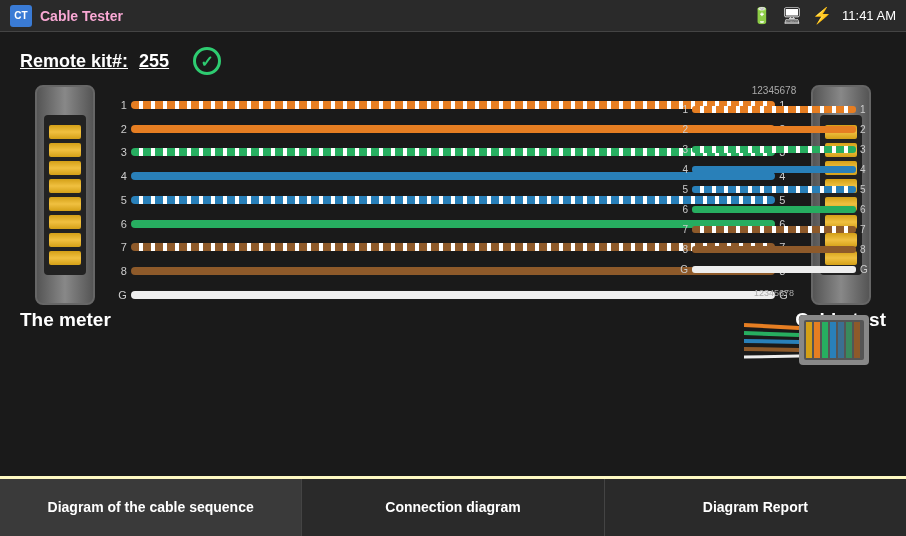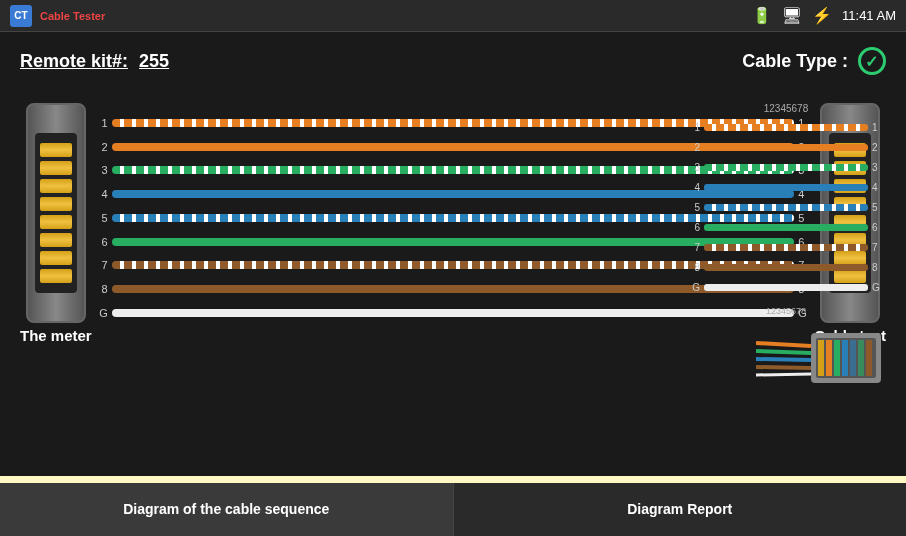--- a/index.html
+++ b/index.html
@@ -33,45 +33,44 @@
       background: #3a7bd5;
       border-radius: 3px;
       display: flex;
       align-items: center;
       justify-content: center;
       font-size: 10px;
       font-weight: bold;
       color: white;
     }
     .app-title {
-      font-size: 11px;
-      font-weight: bold;
-      color: #ef4444;
+      font-size: 14px;
+      font-weight: bold;
+      color: #f9a8d4;
     }
     .status-bar-right {
       margin-left: auto;
       display: flex;
       align-items: center;
       gap: 10px;
       font-size: 13px;
     }
 
     
     .main-content {
       padding: 15px 20px 10px 20px;
       height: calc(100% - 32px - 60px);
     }
 
     
     .header-row {
       display: flex;
       align-items: center;
-      margin-bottom: 28px;
-      gap: 64px;
-      justify-content: space-between;
+      margin-bottom: 10px;
+      gap: 24px;
     }
     .remote-kit {
       font-size: 18px;
       font-weight: bold;
     }
     .remote-kit span {
       text-decoration: underline;
     }
     .cable-type {
       font-size: 18px;
@@ -186,29 +185,29 @@
     .wire-4 { background: #2980b9; }
     .wire-5 { background: repeating-linear-gradient(90deg, #2980b9 0px, #2980b9 8px, white 8px, white 12px); }
     .wire-6 { background: #27ae60; }
     .wire-7 { background: repeating-linear-gradient(90deg, #8e5a2a 0px, #8e5a2a 8px, white 8px, white 12px); }
     .wire-8 { background: #8e5a2a; }
     .wire-g { background: #eee; }
 
     
     .connector-label {
       text-align: center;
-      font-size: 15px;
+      font-size: 19px;
       font-weight: bold;
       margin-top: 4px;
     }
 
     
     .reference-diagram {
       position: absolute;
-      right: 0;
+      right: 12px;
       top: 0;
       width: 200px;
     }
     .ref-wire-row {
       display: flex;
       align-items: center;
       height: 18px;
       margin-bottom: 2px;
     }
     .ref-num-left {
@@ -233,21 +232,21 @@
 
     
     .bottom-toolbar {
       position: absolute;
       bottom: 0;
       left: 0;
       right: 0;
       height: 60px;
       background: #2a2a2a;
       display: flex;
-      border-top: 7px solid #fef9c3;
+      border-top: 3px solid #fef9c3;
     }
     .toolbar-btn {
       flex: 1;
       display: flex;
       align-items: center;
       justify-content: center;
       text-align: center;
       font-size: 14px;
       font-weight: bold;
       color: #fff;
@@ -294,21 +293,20 @@
 </div>
 
 <div class="main-content">
 
   <div class="header-row">
     <div class="remote-kit">
       <span>Remote kit#:</span>
       <span style="text-decoration:underline; margin-left:6px;">255</span>
     </div>
     <div class="cable-type">
-      <span>Cable Type :</span>
       <div class="check-circle">✓</div>
     </div>
   </div>
 
   <div class="diagram-area" style="position:relative;">
 
     <div class="diagram-section">
 
       <div class="connector-group">
         <div class="connector">
@@ -463,14 +461,15 @@
           <line x1="0" y1="57" stroke="#eee" stroke-width="3" x2="55" y2="56"></line>
         </svg>
       </div>
     </div>
 
   </div>
 </div>
 
 <div class="bottom-toolbar">
   <div class="toolbar-btn active">Diagram of the cable sequence</div>
+  <div class="toolbar-btn">Connection diagram</div>
   <div class="toolbar-btn">Diagram Report</div>
 </div>
 
 </body></html>

